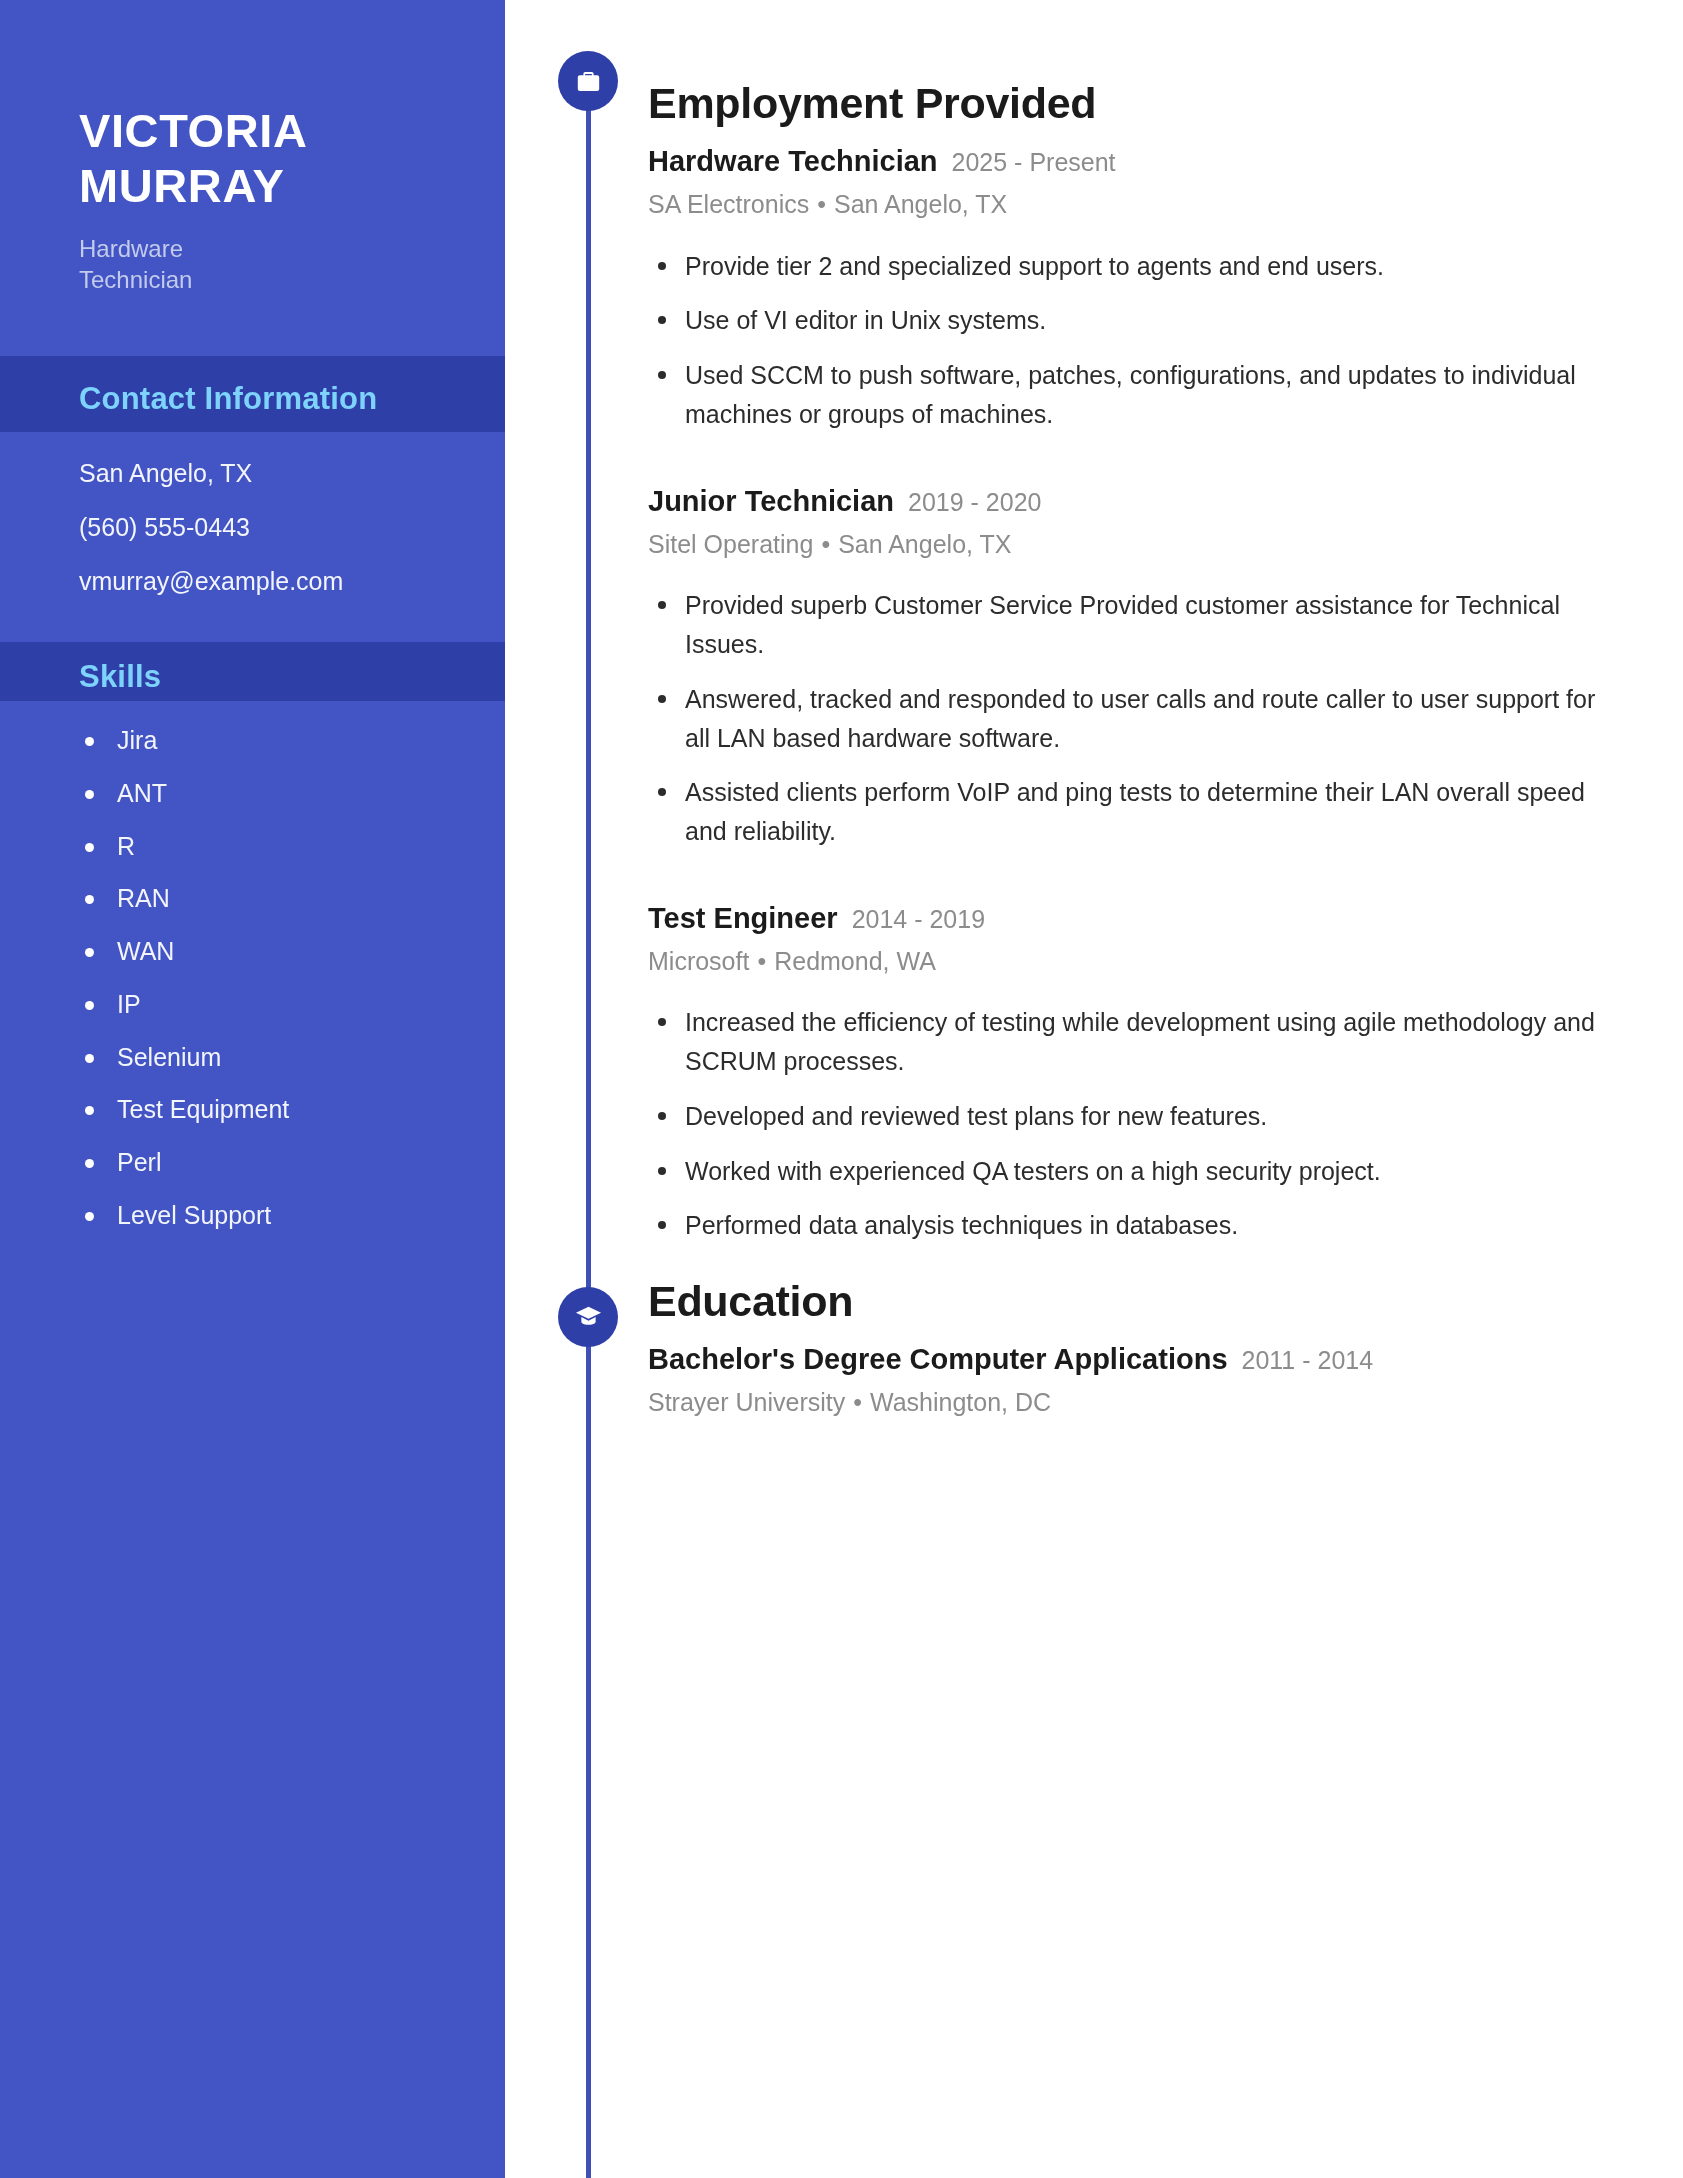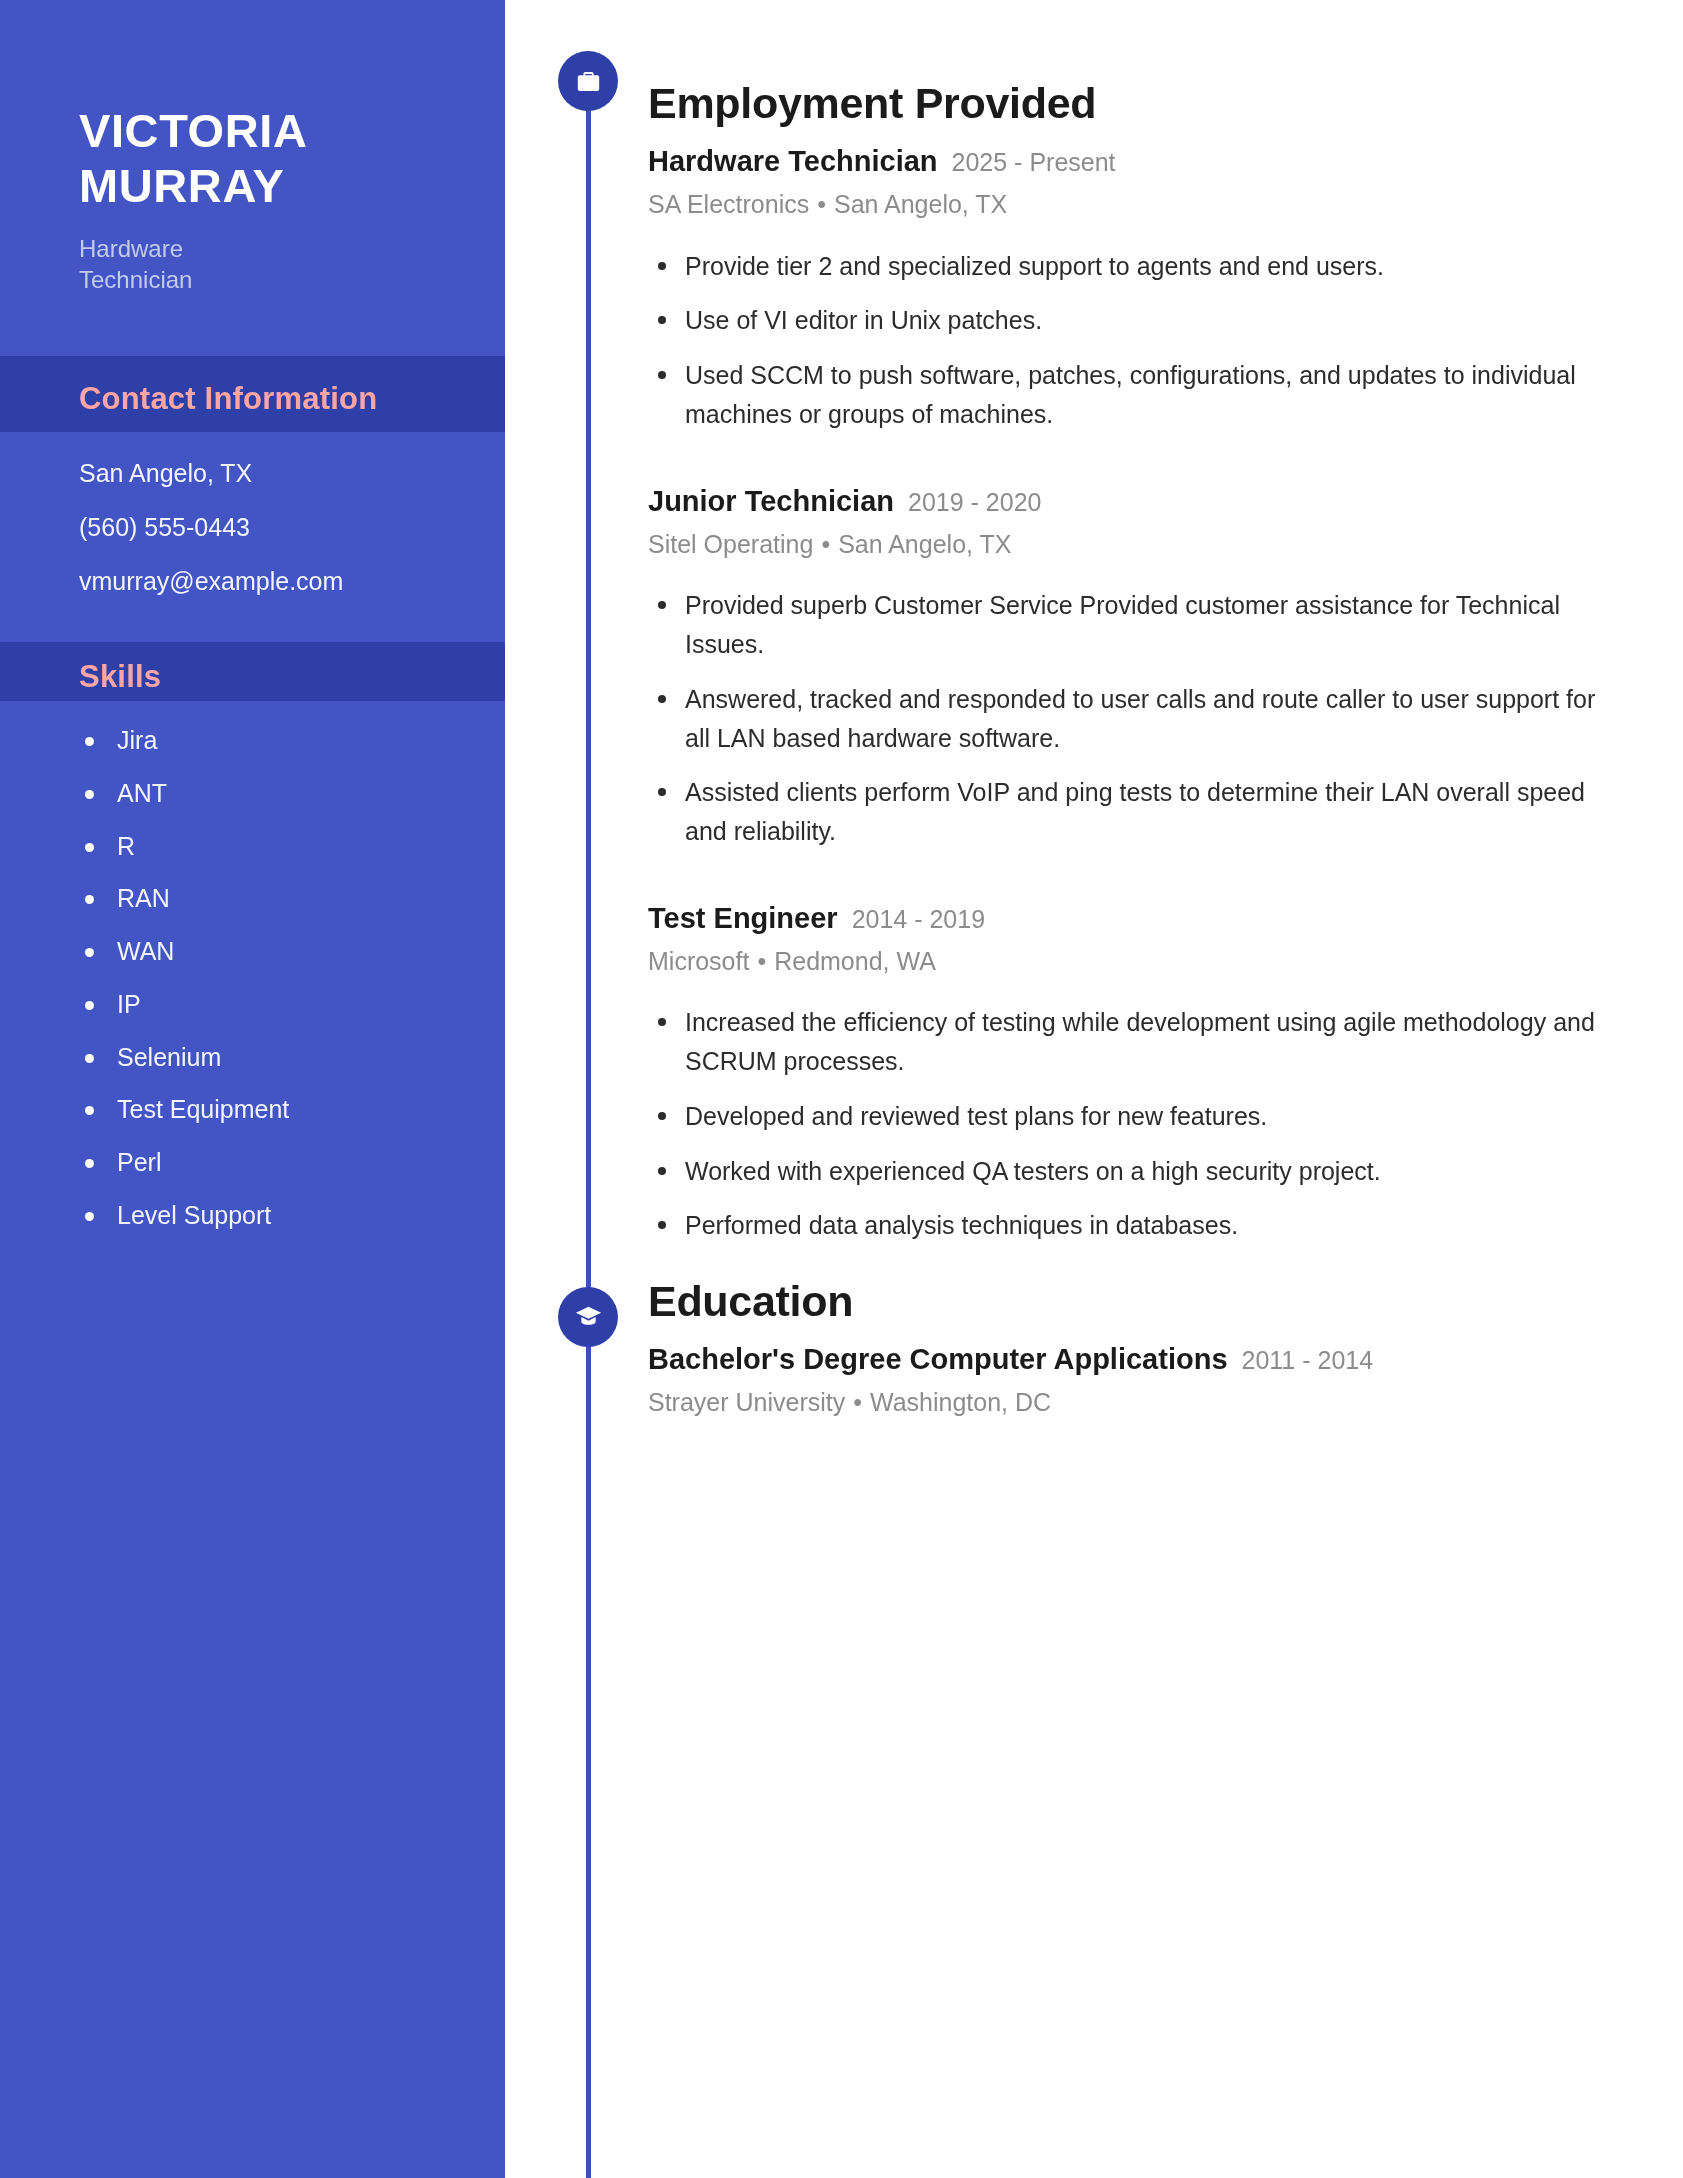--- a/index.html
+++ b/index.html
@@ -50,21 +50,21 @@
     width: 505px;
     background: #2f3fa8;
     display: flex;
     align-items: center;
     box-sizing: border-box;
     padding-left: 79px;
   }
   .band-title {
     font-size: 31px;
     font-weight: bold;
-    color: #fca5a5;
+    color: #7dd3fc;
     letter-spacing: 0.2px;
     margin-top: 10px;
   }
   #band-contact { top: 356px; height: 76px; }
   #band-skills  { top: 642px; height: 59px; }
 
   .contact-list {
     position: absolute;
     top: 458px;
     left: 0;
@@ -275,21 +275,21 @@
     <div class="entry">
       <div class="entry-head">
         <span class="entry-role">Hardware Technician</span>
         <span class="entry-dates">2025 - Present</span>
       </div>
       <div class="entry-meta">
         <span>SA Electronics</span><span class="sep">•</span><span>San Angelo, TX</span>
       </div>
       <ul class="bullets">
         <li class="bullet">Provide tier 2 and specialized support to agents and end users.</li>
-        <li class="bullet">Use of VI editor in Unix patches.</li>
+        <li class="bullet">Use of VI editor in Unix systems.</li>
         <li class="bullet">Used SCCM to push software, patches, configurations, and updates to individual machines or groups of machines.</li>
       </ul>
     </div>
 
     <div class="entry-spacer"></div>
 
     <div class="entry">
       <div class="entry-head">
         <span class="entry-role">Junior Technician</span>
         <span class="entry-dates">2019 - 2020</span>

